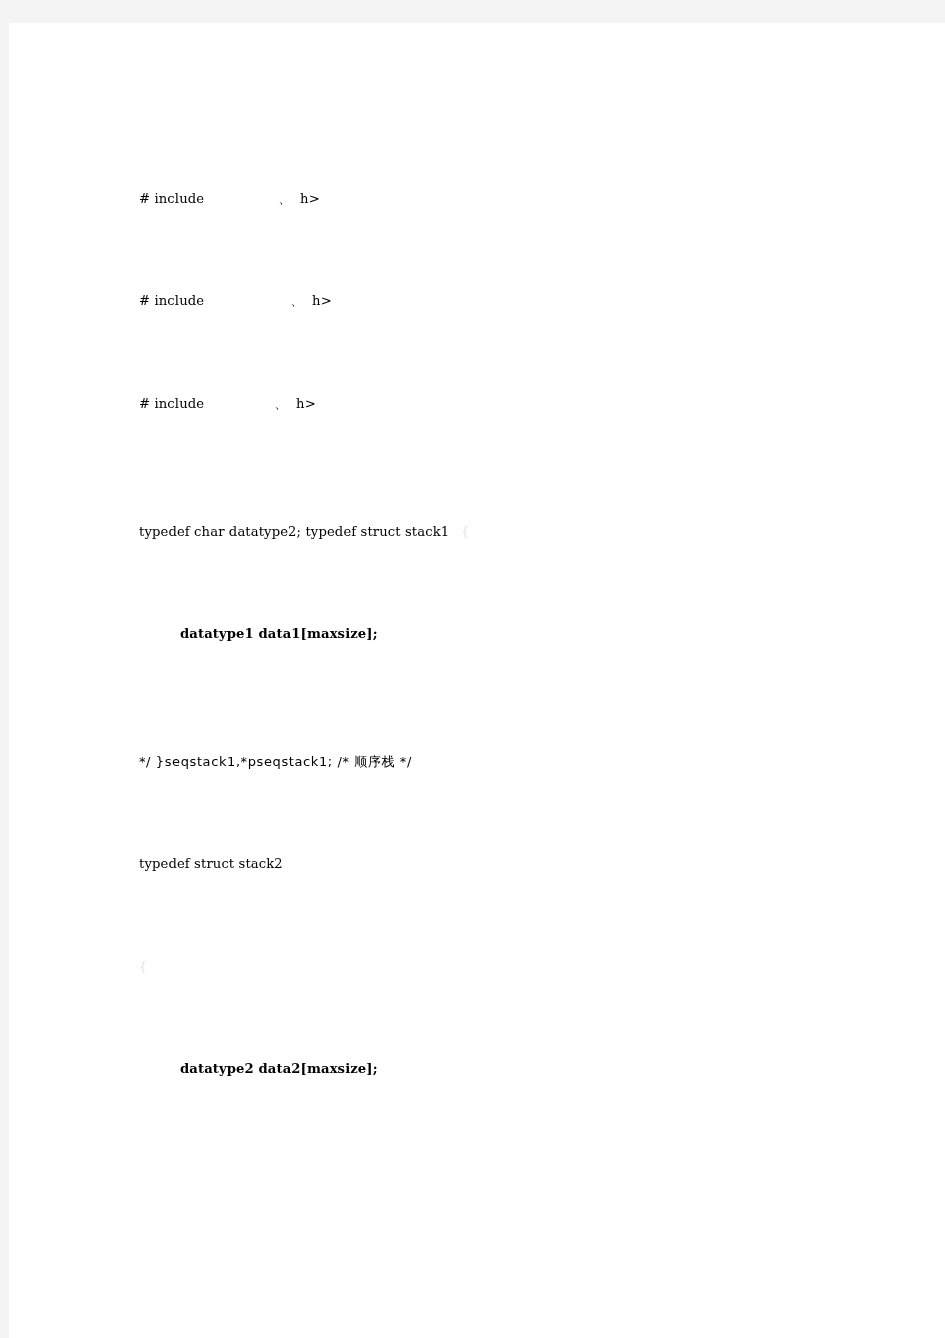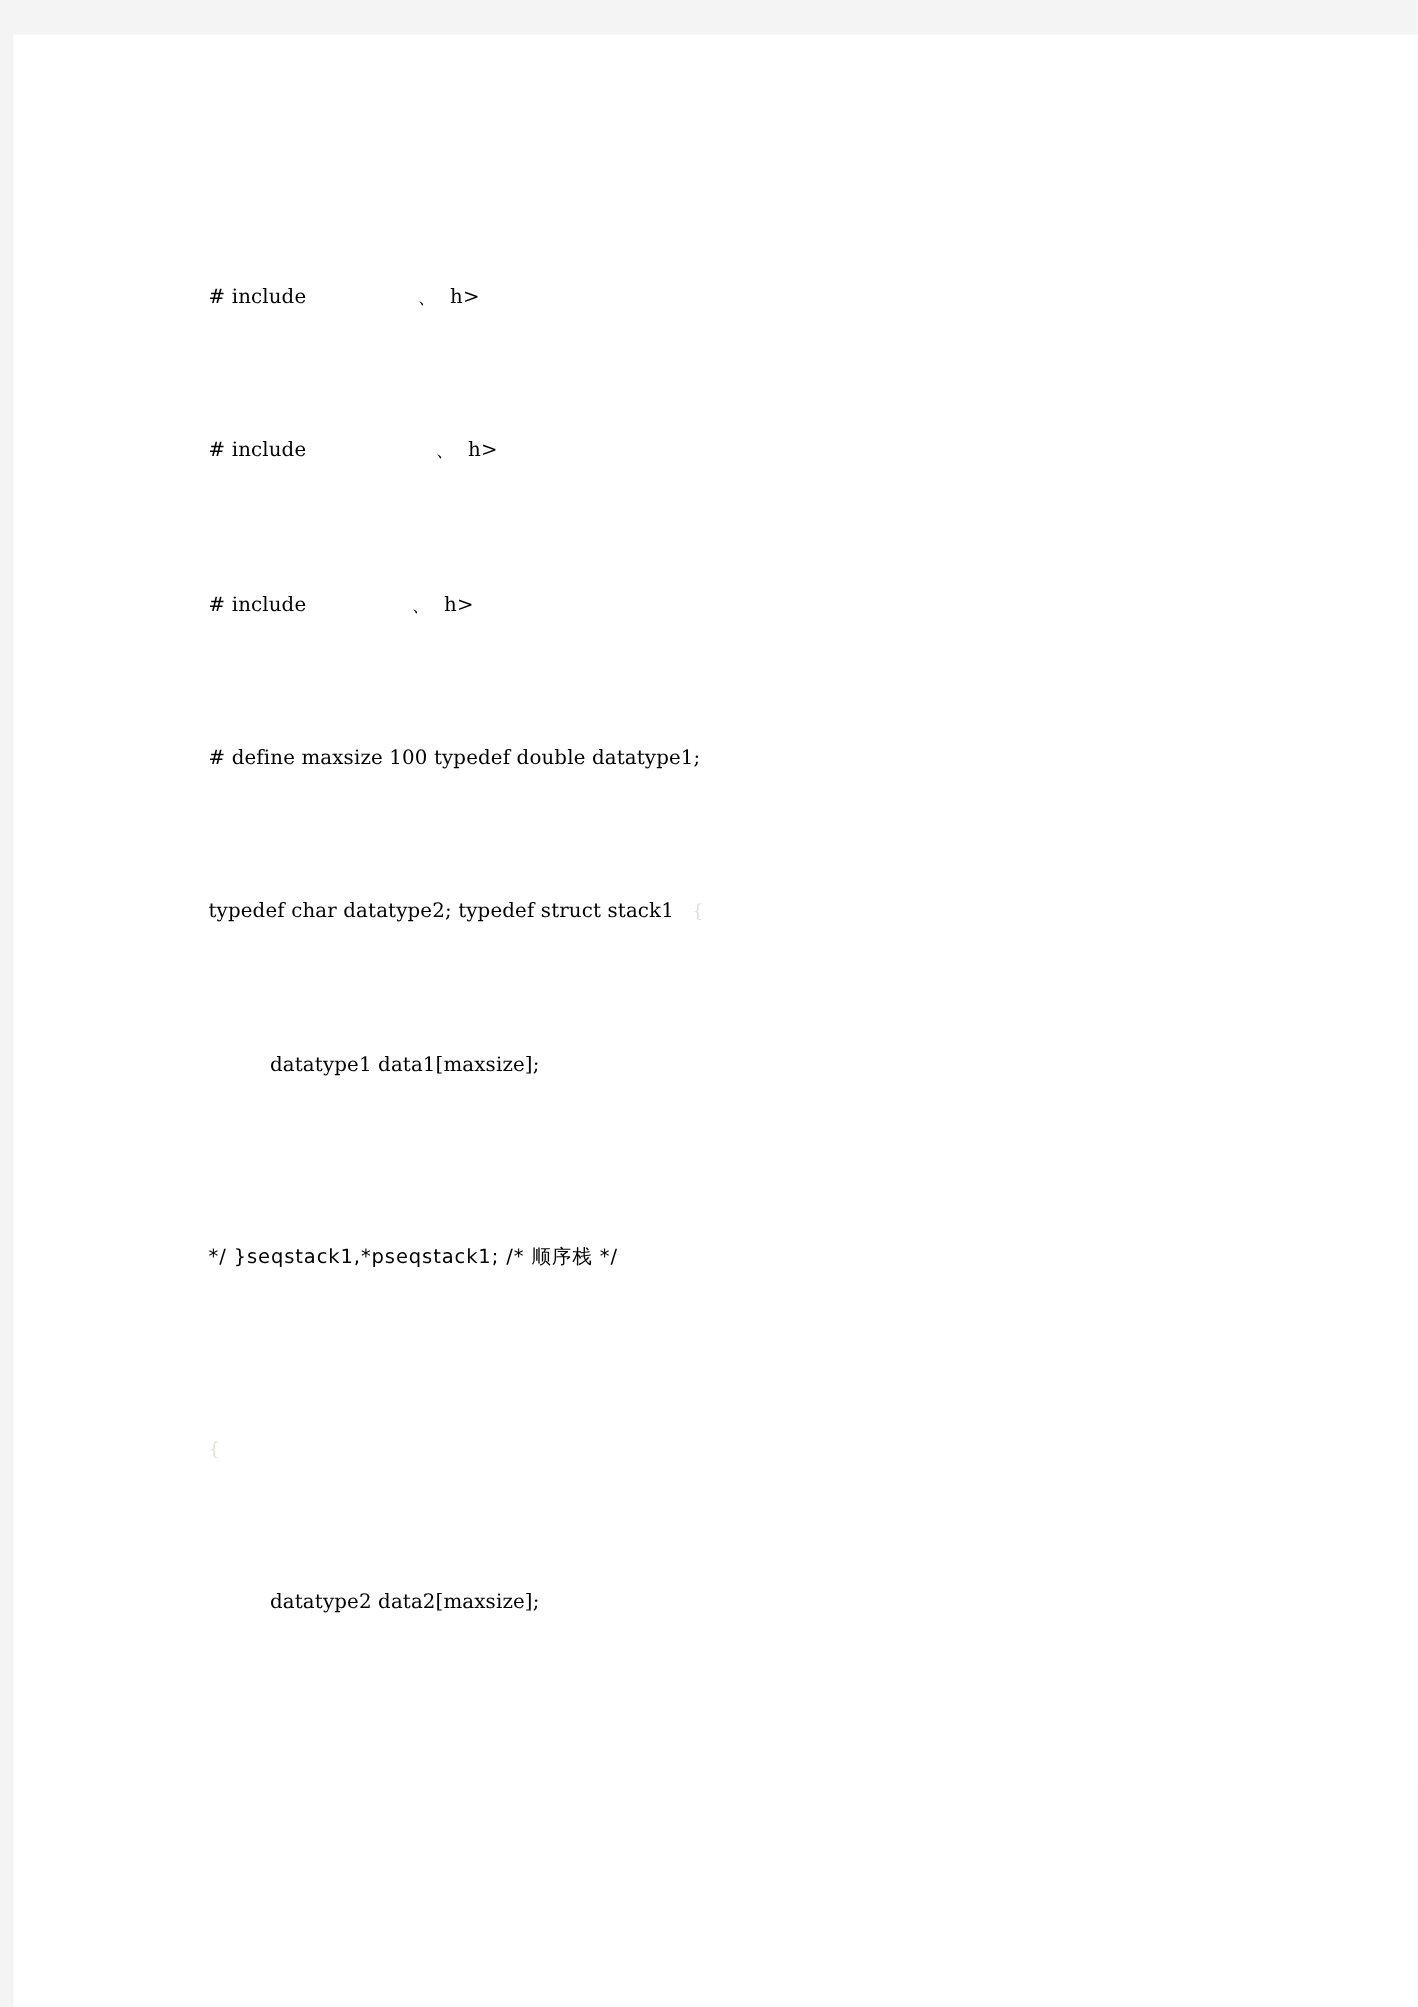--- a/index.html
+++ b/index.html
@@ -52,49 +52,49 @@
     font-size: 12px;
   }
 
   
   .cjk {
     font-family: "DejaVu Sans", "Liberation Sans", sans-serif;
     font-size: 13px;
     letter-spacing: 0.6px;
   }
 
-  .ind1 { padding-left: 41px; }
+  .ind1 { padding-left: 41px; font-weight: bold; }
 
   
   .gap-a { display: inline-block; width: 74px; }
   .gap-b { display: inline-block; width: 86px; }
   .gap-c { display: inline-block; width: 70px; }
   .gap-s { display: inline-block; width: 12px; }
 </style>
 </head>
 <body>
 
 <div id="page">
   <div id="code-block">
 
     <div class="ln"><span># include</span><span class="gap-a"></span><span>、  h&gt;</span></div>
 
     <div class="ln"><span># include</span><span class="gap-b"></span><span>、  h&gt;</span></div>
 
     <div class="ln"><span># include</span><span class="gap-c"></span><span>、  h&gt;</span></div>
 
-    <div class="ln"><span># define maxsize 100 typedef double datatype1;</span></div>
 
     <div class="ln"><span>typedef char datatype2; typedef struct stack1</span><span class="gap-s"></span><span class="faint">{</span></div>
 
     <div class="ln ind1"><span>datatype1 data1[maxsize];</span></div>
 
 
     <div class="ln"><span class="cjk">*/ }seqstack1,*pseqstack1; /* 顺序栈 */</span></div>
 
+    <div class="ln"><span>typedef struct stack2</span></div>
 
     <div class="ln"><span class="faint">{</span></div>
 
     <div class="ln ind1"><span>datatype2 data2[maxsize];</span></div>
 
 
     
 
     
 

